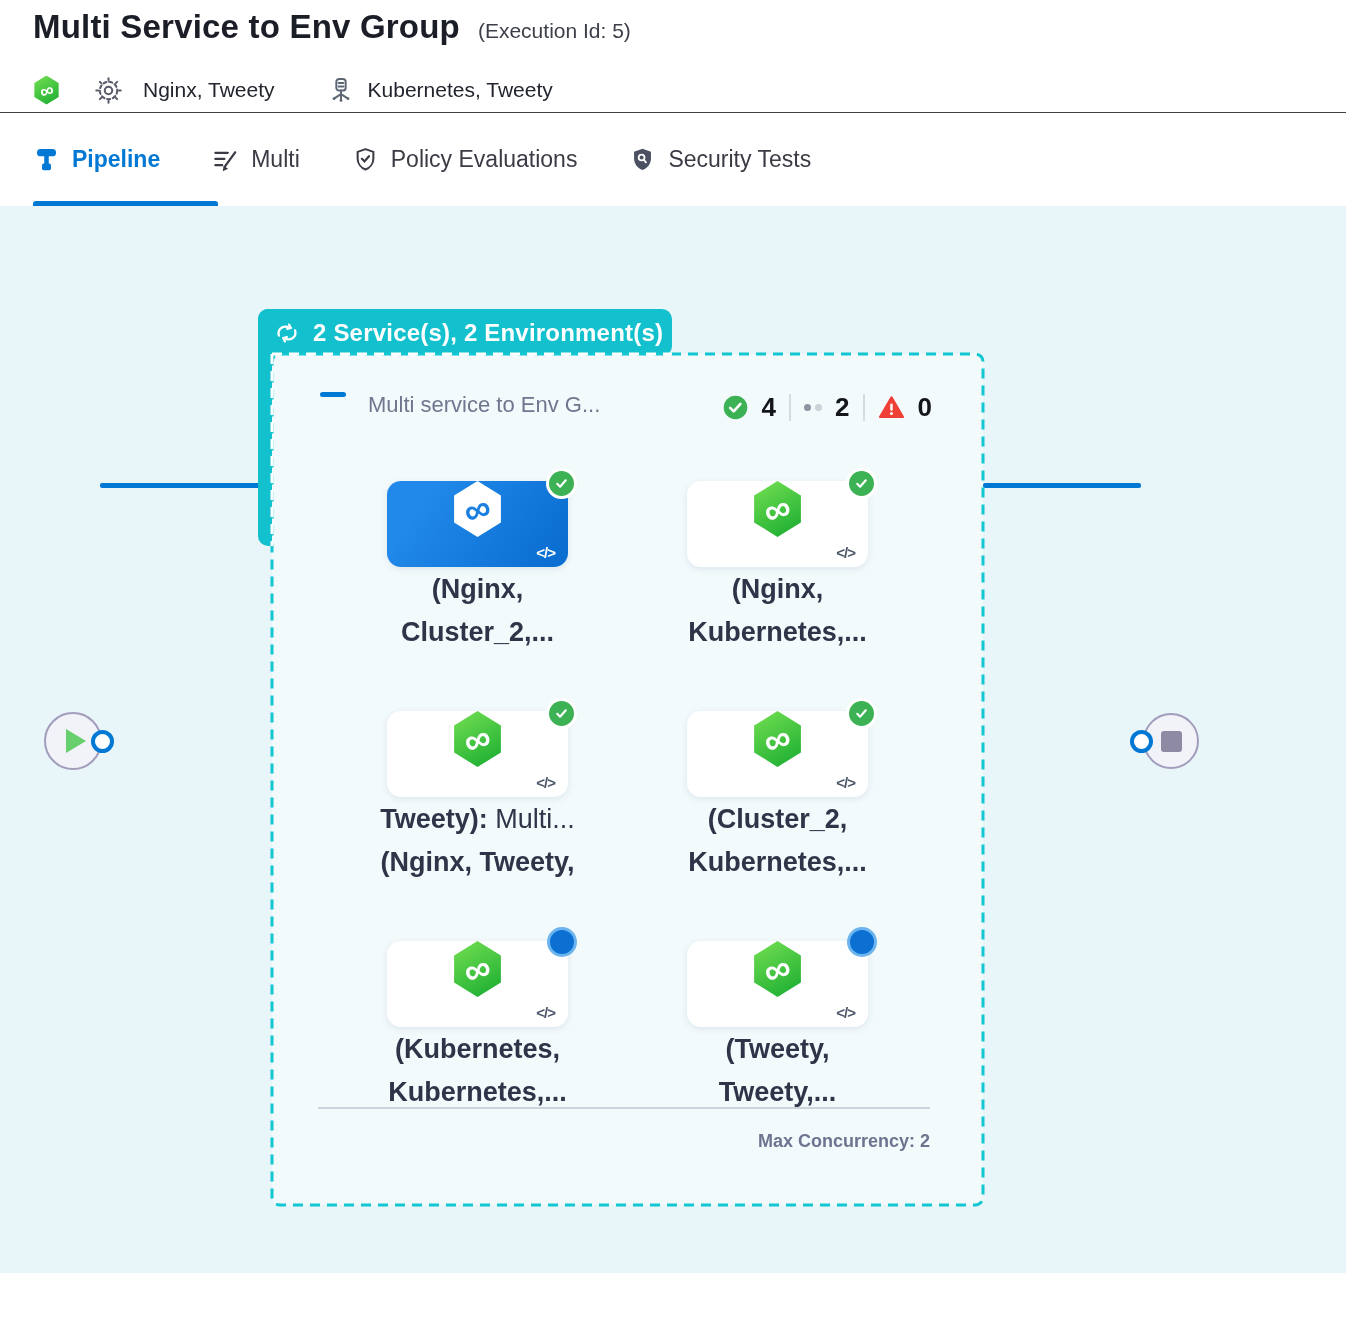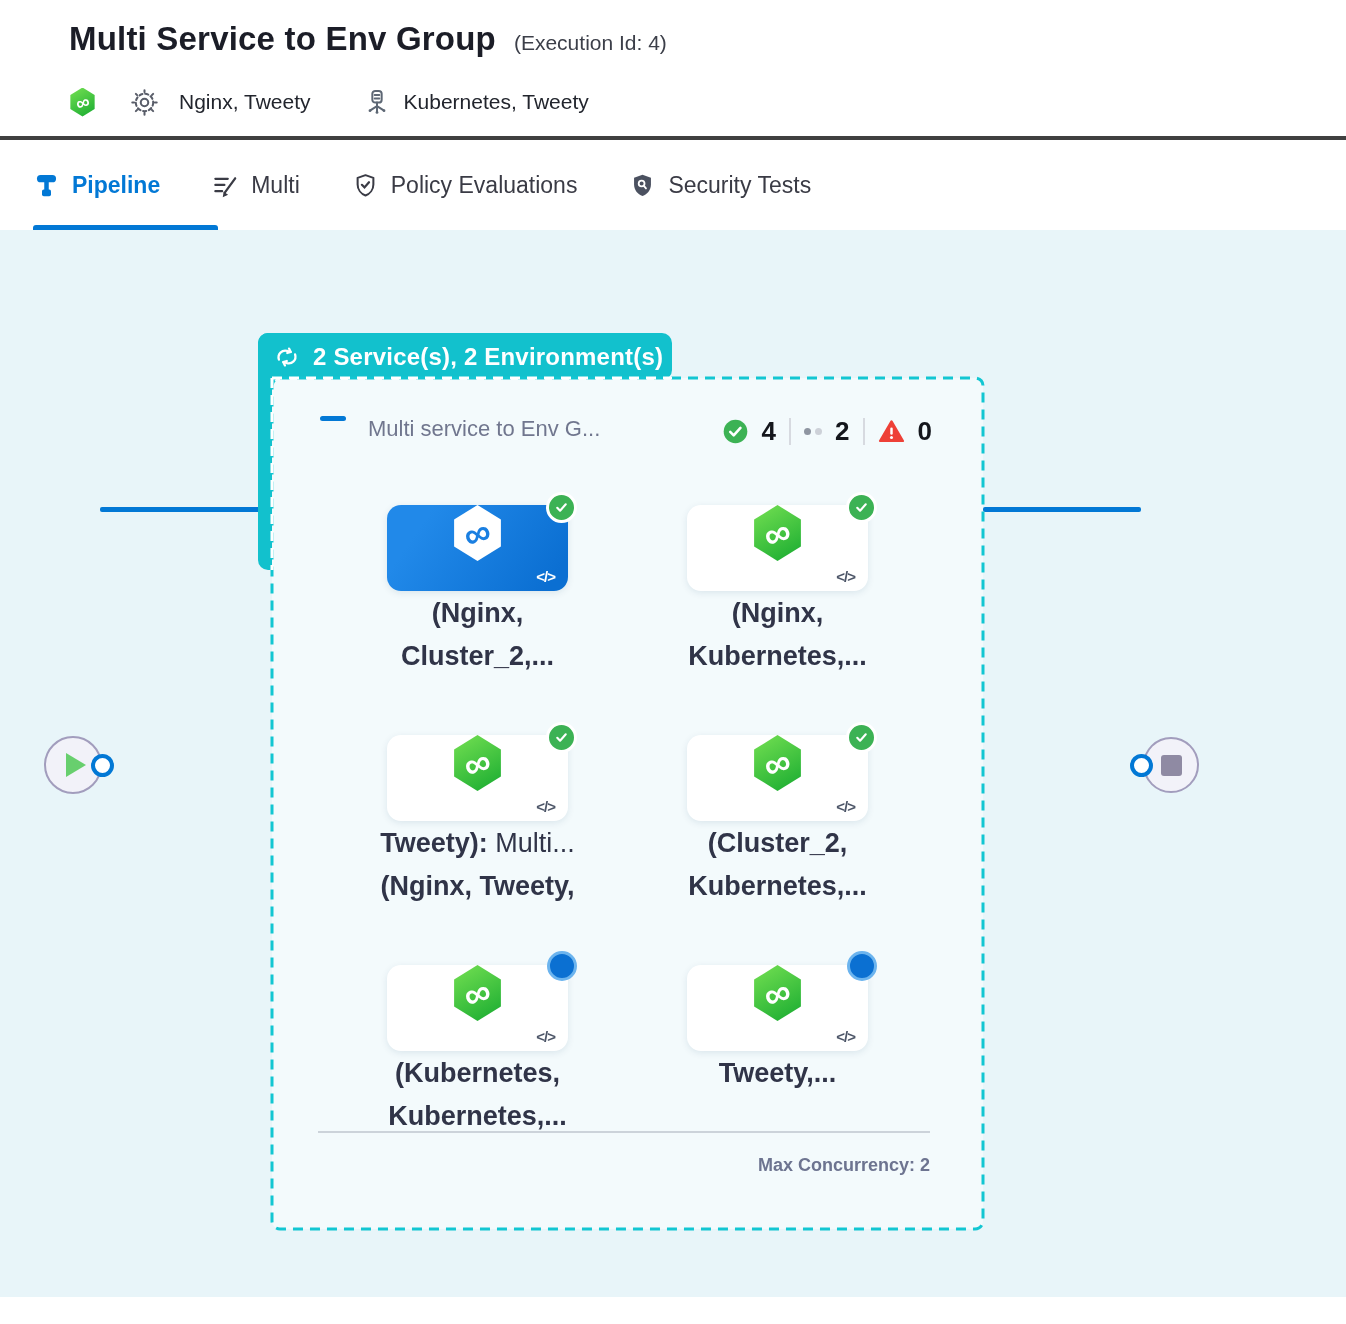--- a/index.html
+++ b/index.html
@@ -1,35 +1,35 @@
 <!DOCTYPE html>
 <html><head>
 <meta charset="utf-8">
 <style>
   * { margin:0; padding:0; box-sizing:border-box; }
   html,body { width:1346px; height:1324px; overflow:hidden; background:#fff;
     font-family:"Liberation Sans", sans-serif; }
 
   
-  .page-header { padding:20px 36px 0 33px; background:#fff;margin-left:36px; }
+  .page-header { padding:8px 36px 0 33px; background:#fff; }
   .title-row { display:flex; align-items:baseline; gap:18px; }
   .page-title { font-size:33px; font-weight:700; color:#1b1d27; letter-spacing:.2px; }
   .exec-id { font-size:21px; color:#3c3f49; }
   .meta-row { display:flex; align-items:center; margin-top:27px; height:34px; }
   .meta-text { font-size:21px; color:#22252d; font-weight:500; }
   .hex-sm { width:27px; height:29px; position:relative; flex:none;
     clip-path:polygon(50% 0%,95% 26%,95% 74%,50% 100%,5% 74%,5% 26%);
     background:linear-gradient(150deg,#6cdb4f 10%,#1faf33 90%);
     display:flex; align-items:center; justify-content:center; }
   .hex-sm span { color:#fff; font-weight:700; font-size:19px; transform:rotate(-18deg); line-height:1; }
   .gap34 { width:34px; flex:none; } .gap20 { width:20px; flex:none; } .gap52 { width:52px; flex:none; } .gap13 { width:13px; flex:none; }
 
   
-  .tabbar { position:relative; height:94px; background:#fff; border-top:4px solid #404040;
-    display:flex; align-items:center; padding-left:33px; gap:52px; margin-top:17px; }
+  .tabbar { position:relative; height:94px; background:#fff; border-top:1px solid #404040;
+    display:flex; align-items:center; padding-left:33px; gap:52px; margin-top:5px; }
   .tab { display:flex; align-items:center; gap:12px; font-size:23px; color:#3a3b45; font-weight:500; cursor:pointer; }
   .tab.active { color:#0278d5; font-weight:700; }
   .tab-underline { position:absolute; left:33px; bottom:0; width:185px; height:5px;
     background:#0278d5; border-radius:3px 3px 0 0; }
 
   
   .canvas { position:relative; width:1346px; height:1067px; background:#e8f5f9; }
 
   .pline { position:absolute; height:5px; background:#0278d5; z-index:1; border-radius:2px; }
   .endpoint { position:absolute; border-radius:50%; background:#f2f2f9; border:2px solid #a29dbd;
@@ -85,21 +85,21 @@
   .grid-divider { position:absolute; left:318px; top:901px; width:612px; height:2px; background:#ccd3da; z-index:4; }
   .max-conc { position:absolute; left:272px; top:925px; width:658px; text-align:right;
     font-size:18px; font-weight:700; color:#6d7490; z-index:4; }
 </style>
 </head>
 <body>
 
 <header class="page-header">
   <div class="title-row">
     <span class="page-title">Multi Service to Env Group</span>
-    <span class="exec-id">(Execution Id: 4)</span>
+    <span class="exec-id">(Execution Id: 5)</span>
   </div>
   <div class="meta-row">
     <div class="hex-sm">
         <span>∞</span>
       </div>
     <div class="gap34"></div>
     <svg width="29" height="29" viewBox="0 0 24 24" fill="none" stroke="#585c68" stroke-width="1.7" stroke-linecap="round">
       <circle cx="12" cy="12" r="3.1"></circle>
       <circle cx="12" cy="12" r="7.2" stroke-dasharray="2.6 2.3"></circle>
       <path d="M12 3.4 V1.9 M12 22.1 V20.6 M20.6 12 h1.5 M1.9 12 h1.5 M18.1 5.9 l1.05-1.05 M4.85 19.15 l1.05-1.05 M18.1 18.1 l1.05 1.05 M4.85 4.85 l1.05 1.05"></path>
@@ -299,20 +299,21 @@
 
   <div class="node" style="left:687px; top:720px;">
     <div class="card">
       <div class="hex">
           <span>∞</span>
         </div>
       <span class="code">&lt;/&gt;</span>
       <div class="badge-running"></div>
     </div>
     <div class="nlabel">
+      <div><span class="b">(Tweety,</span></div>
       <div><span class="b">Tweety,...</span><span class="l"></span></div>
     </div>
   </div>
 
   <div class="grid-divider"></div>
   <div class="max-conc">Max Concurrency: 2</div>
 
 </main>
 
 </body></html>

